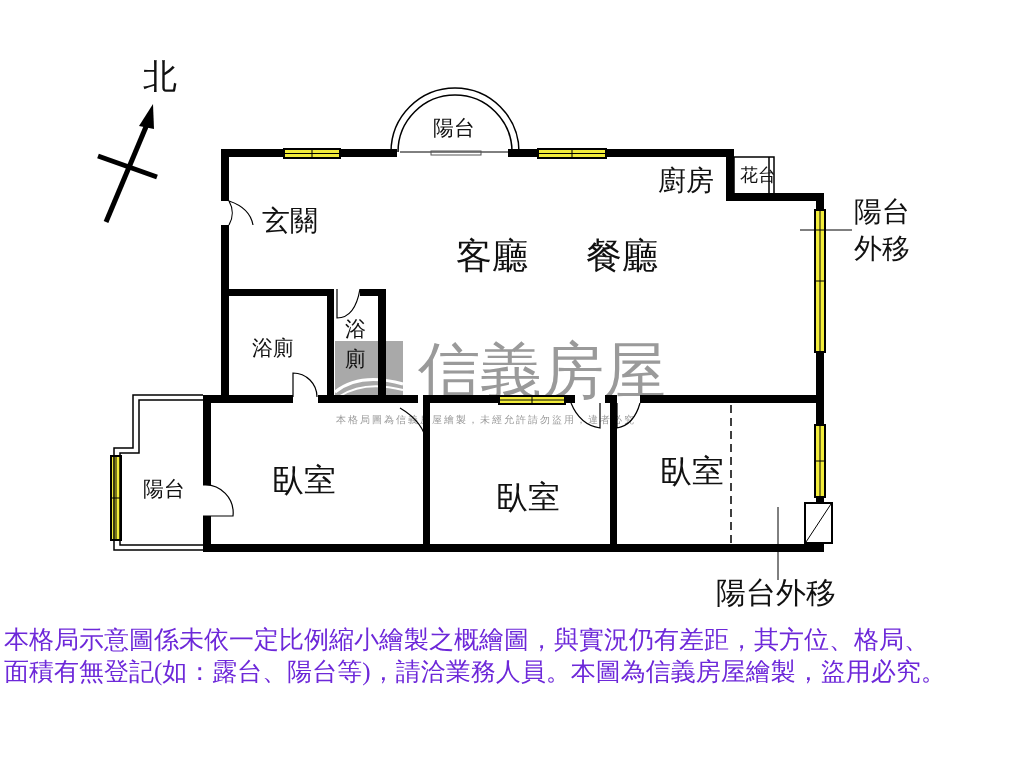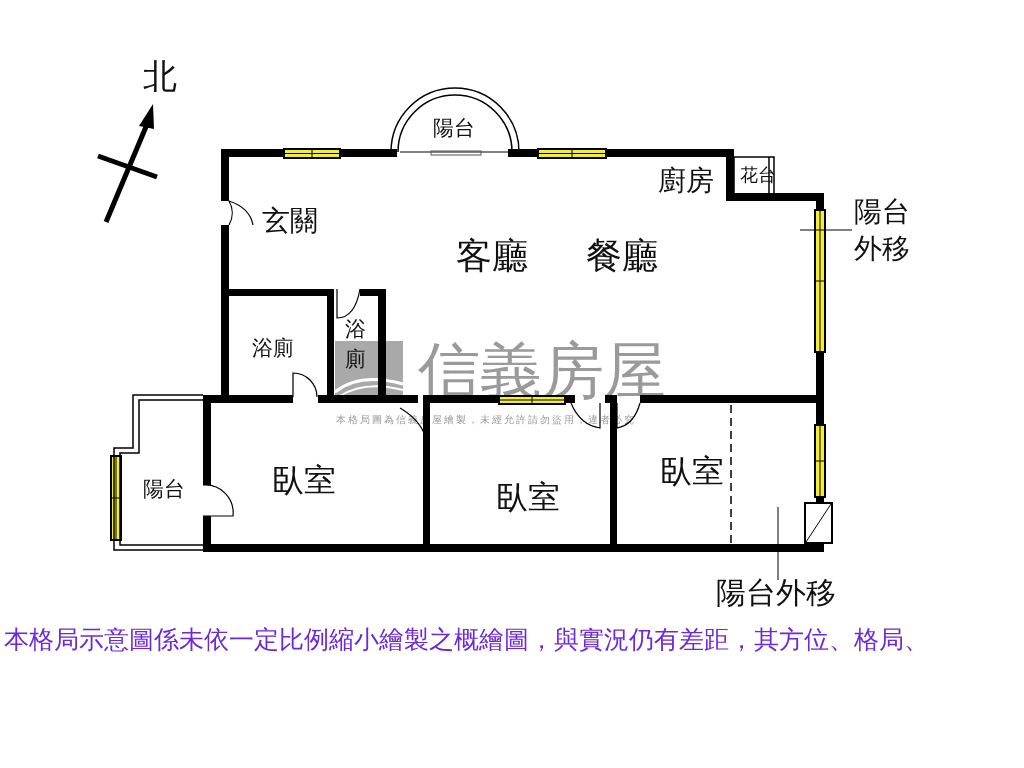--- a/index.html
+++ b/index.html
@@ -141,13 +141,14 @@
   <text class="lbl" x="345" y="366" font-size="21">廁</text>
   <text class="lbl" x="143" y="496" font-size="21">陽台</text>
   <text class="lbl" x="272" y="491" font-size="32">臥室</text>
   <text class="lbl" x="496" y="508" font-size="32">臥室</text>
   <text class="lbl" x="660" y="482" font-size="32">臥室</text>
   <text class="lbl" x="716" y="603" font-size="30">陽台外移</text>
 </svg>
 
 <div class="disclaimer">
   <div>本格局示意圖係未依一定比例縮小繪製之概繪圖，與實況仍有差距，其方位、格局、</div>
+  <div>面積有無登記(如：露台、陽台等)，請洽業務人員。本圖為信義房屋繪製，盜用必究。</div>
 </div>
 
 </body></html>

